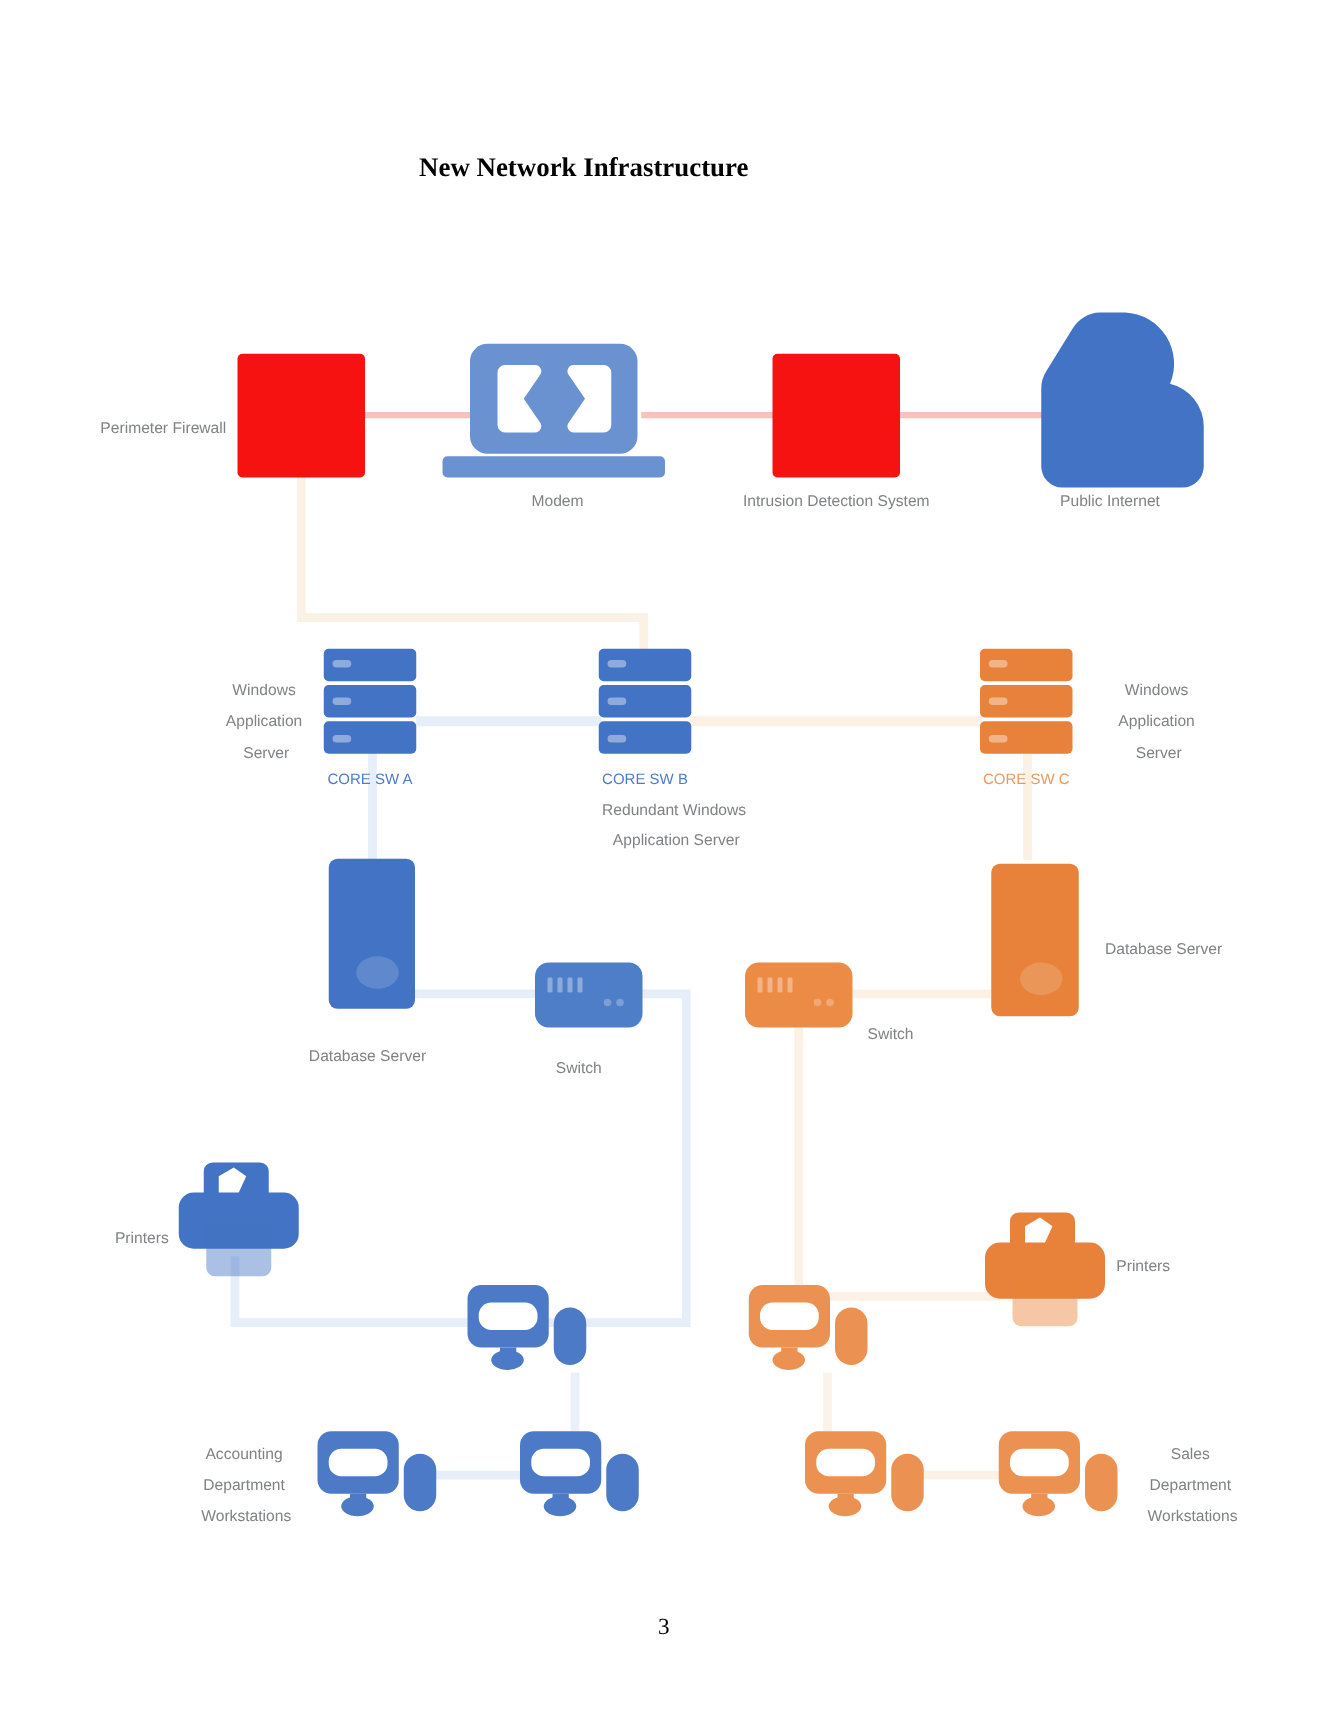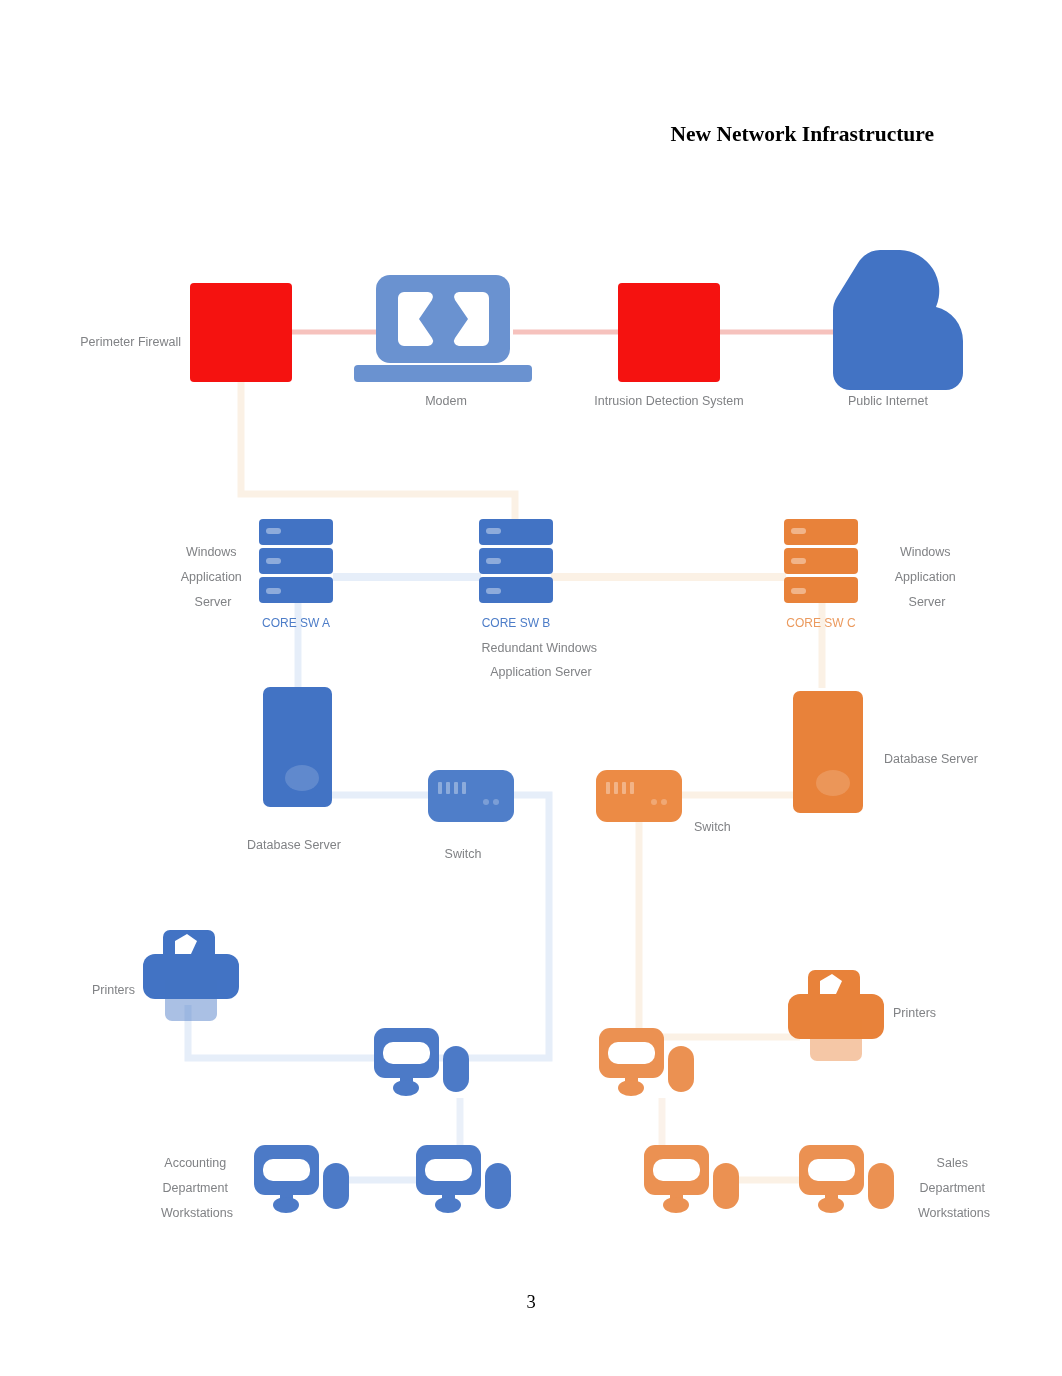--- a/index.html
+++ b/index.html
@@ -1,18 +1,18 @@
 <!DOCTYPE html>
 <html><head>
 <meta charset="utf-8">
 <style>
   html,body{margin:0;padding:0;}
   body{width:1062px;height:1376px;background:#ffffff;font-family:"Liberation Serif",serif;overflow:hidden;}
   #page{position:relative;width:1062px;height:1376px;background:#fff;}
-  #title{position:absolute;left:0;top:122px;width:934px;text-align:right;font-weight:bold;font-size:21.5px;color:#000;}
+  #title{position:absolute;left:0;top:122px;width:934px;text-align:center;font-weight:bold;font-size:21.5px;color:#000;}
   #pageno{position:absolute;left:0;top:1292px;width:1062px;text-align:center;font-size:18.5px;color:#000;}
   #diagram{position:absolute;left:0;top:0;width:1062px;height:1376px;}
   .lbl{font-family:"Liberation Sans",sans-serif;font-size:12.5px;fill:#808285;}
   .lblb{font-family:"Liberation Sans",sans-serif;font-size:12px;fill:#4d7dc8;}
   .lblo{font-family:"Liberation Sans",sans-serif;font-size:12px;fill:#eb9a5e;}
 </style>
 </head>
 <body>
 
 <div id="page">

